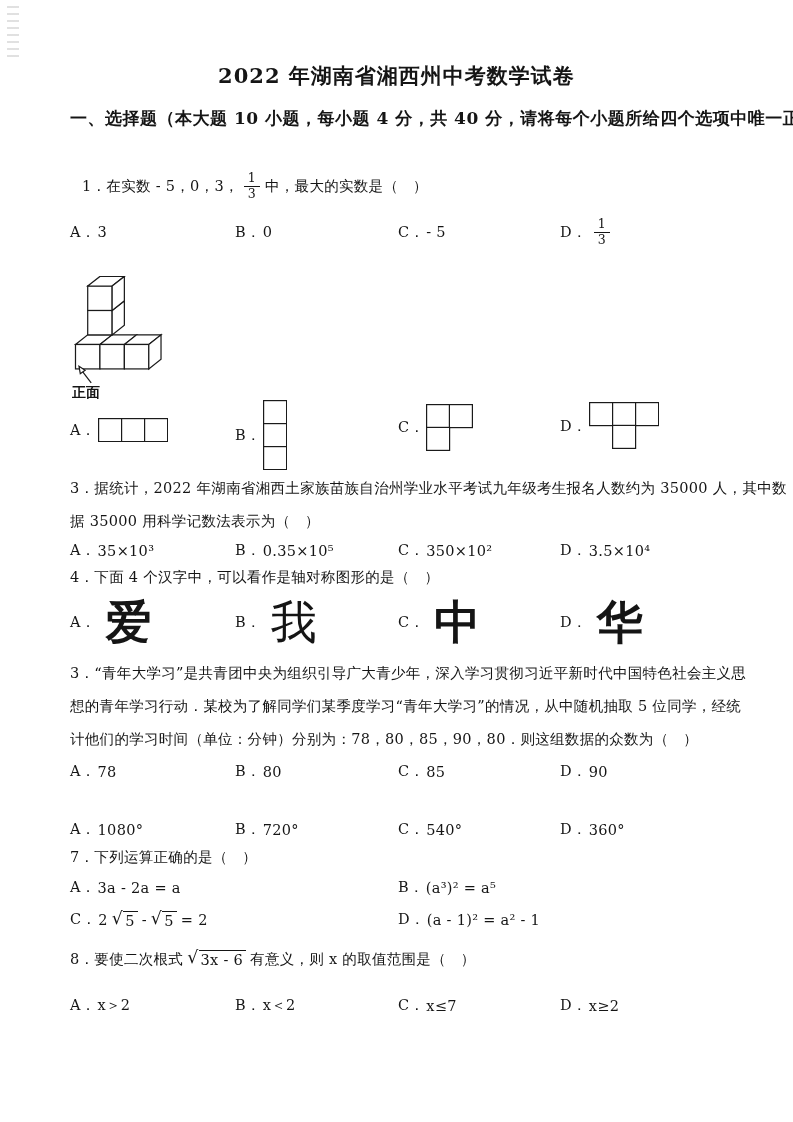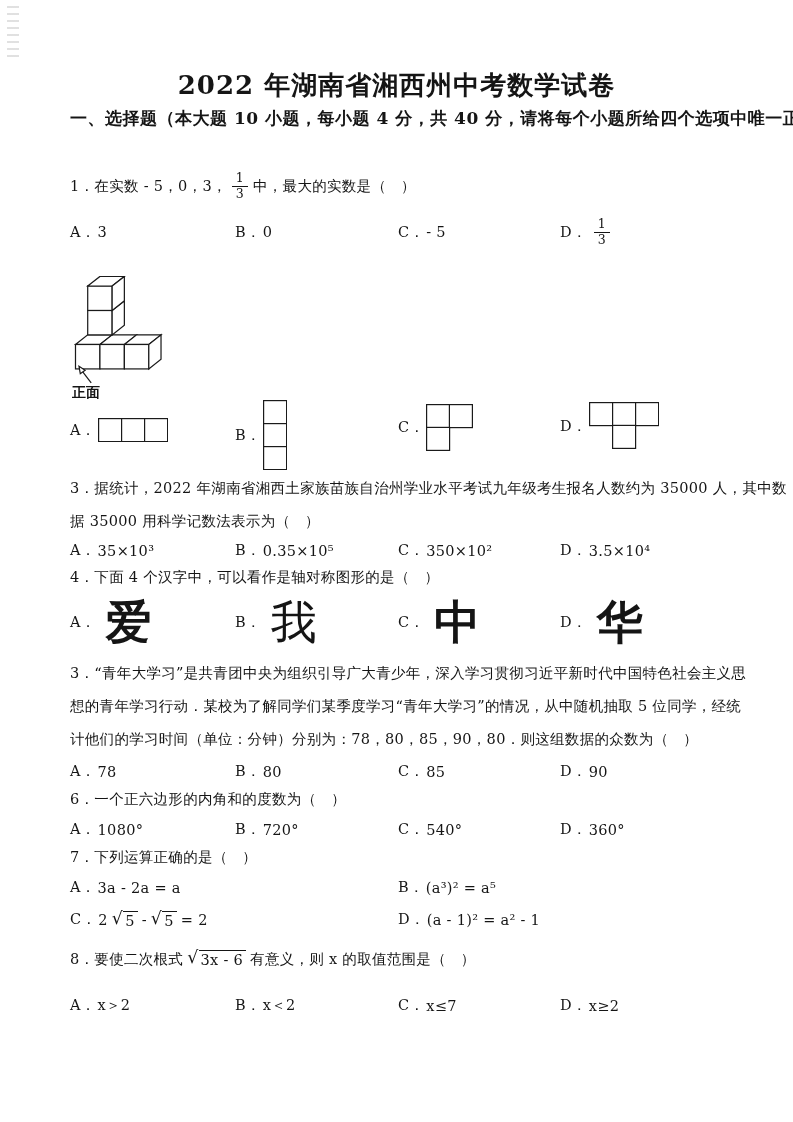--- a/index.html
+++ b/index.html
@@ -1,29 +1,29 @@
 <!DOCTYPE html>
 <html><head>
 <meta charset="utf-8">
 <style>
   html,body{margin:0;padding:0;background:#888;}
   .page{
     position:relative;width:793px;height:1122px;margin:0 auto;background:#fff;
     font-family:"DejaVu Serif","Liberation Serif",serif;color:#151515;overflow:hidden;
   }
   .abs{position:absolute;white-space:nowrap;}
-  .title{left:0;top:68px;width:100%;text-align:center;font-size:26px;font-weight:700;letter-spacing:1px;}
+  .title{left:0;top:62px;width:100%;text-align:center;font-size:21px;font-weight:700;letter-spacing:1px;}
   .sec-head{left:70px;font-size:17px;font-weight:700;letter-spacing:.5px;}
   .qtext{font-size:14.5px;letter-spacing:.3px;}
   .opt{font-size:14.5px;letter-spacing:.3px;display:flex;align-items:center;}
   .opt-label{margin-right:2px;}
   .frac{display:inline-flex;flex-direction:column;align-items:center;vertical-align:middle;margin:0 5px;font-size:12.5px;line-height:1.15;}
   .frac .den{border-top:1px solid #151515;}
   .frac .num,.frac .den{padding:0 4px;}
-  .qline{display:flex;align-items:center;height:40px;}
+  .qline{display:flex;align-items:center;height:40px;margin-left:12px;}
   .sqrt{display:inline-flex;align-items:flex-start;margin:0 4px;}
   .sqrt .sign{font-size:1.2em;line-height:1;transform:translateY(-1px);}
   .sqrt .rad{border-top:1.2px solid #151515;padding:1px 3px 0 2px;}
   .shape-svg rect{fill:#fff;stroke:#1a1a1a;stroke-width:1.2;}
   .cube-svg polygon,.cube-svg rect{fill:#fff;stroke:#1a1a1a;stroke-width:1.4;}
   .hanzi{font-size:46px;line-height:1;margin-left:8px;}
   .hz-a{font-family:"DejaVu Serif",serif;font-weight:700;}
   .hz-b{font-family:"DejaVu Serif",serif;font-weight:400;}
   .hz-c{font-family:"DejaVu Sans","Liberation Sans",sans-serif;font-weight:700;}
   .hz-d{font-family:"DejaVu Sans","Liberation Sans",sans-serif;font-weight:800;}
@@ -177,21 +177,20 @@
   </div>
   <div class="abs opt" style="left:398px;top:762px;">
     <span class="opt-label">C．</span>
       <span>85</span>
   </div>
   <div class="abs opt" style="left:560px;top:762px;">
     <span class="opt-label">D．</span>
       <span>90</span>
   </div>
 
-  <div class="abs qtext" style="left:70px;top:790px;">6．一个正六边形的内角和的度数为（　）</div>
   <div class="abs opt" style="left:70px;top:820px;">
     <span class="opt-label">A．</span>
       <span>1080°</span>
   </div>
   <div class="abs opt" style="left:235px;top:820px;">
     <span class="opt-label">B．</span>
       <span>720°</span>
   </div>
   <div class="abs opt" style="left:398px;top:820px;">
     <span class="opt-label">C．</span>

